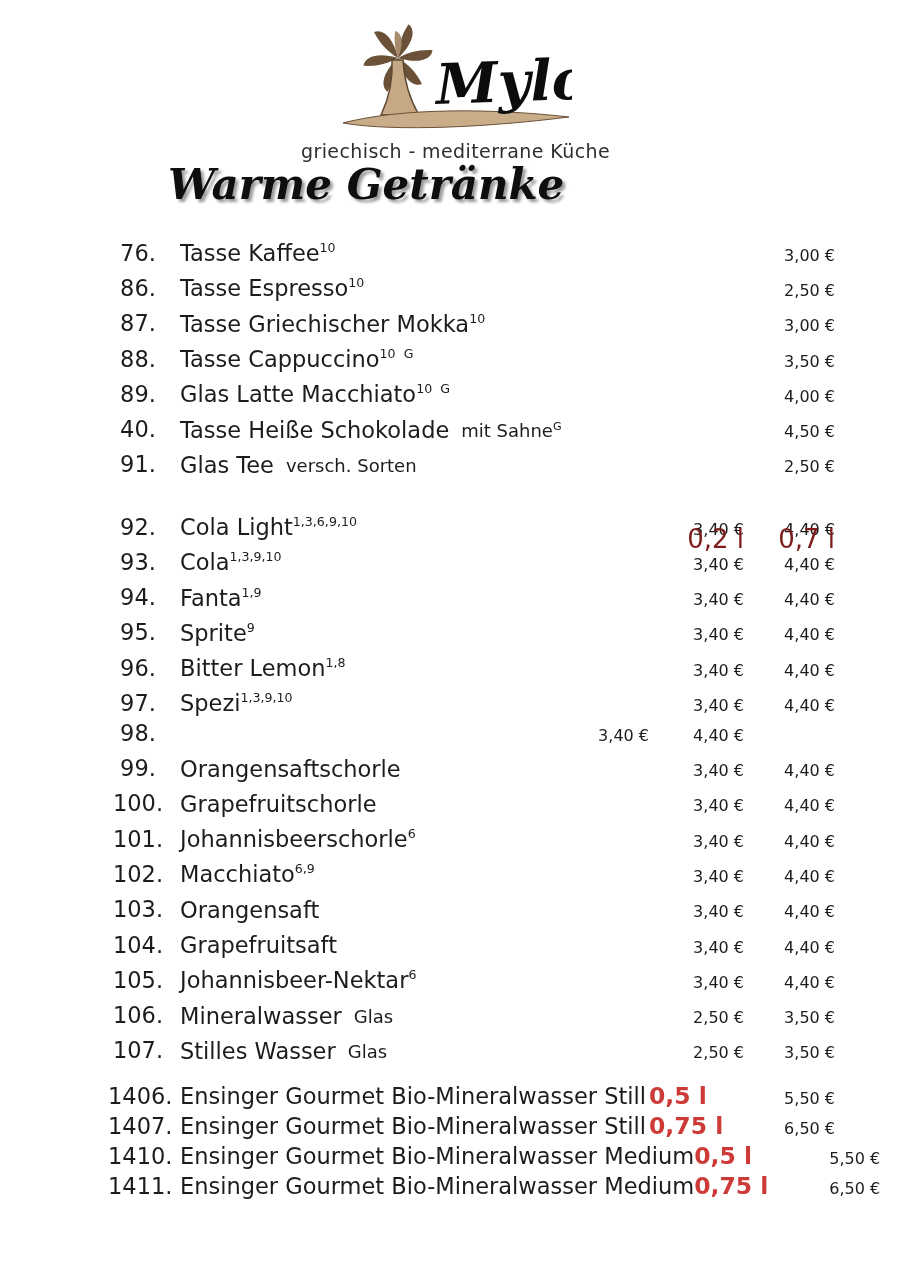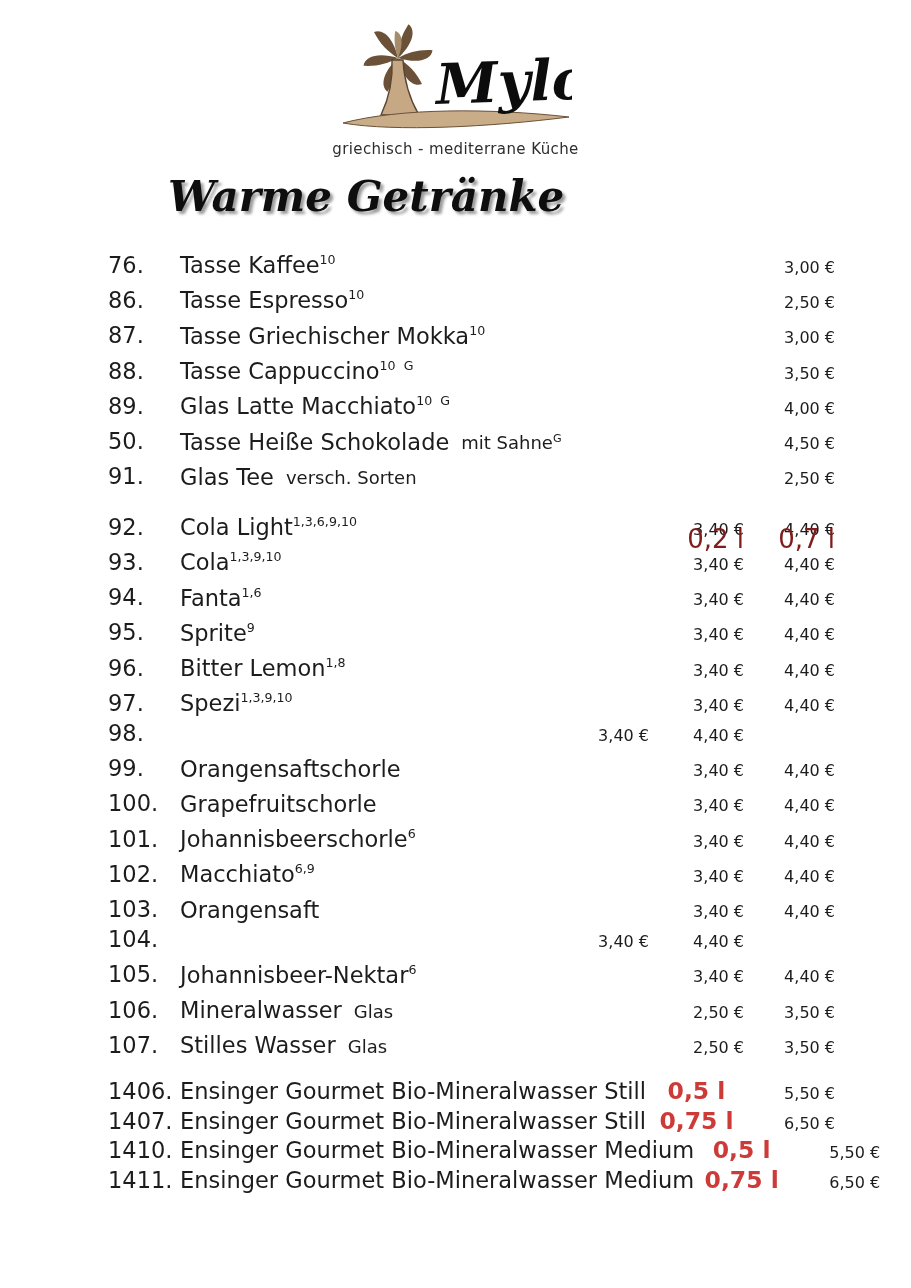--- a/index.html
+++ b/index.html
@@ -13,32 +13,32 @@
   }
   .page { position:absolute; inset:0; }
 
   
   .logo {
     position:absolute; top:20px; left:0; width:100%;
     text-align:center;
   }
   .logo-art { display:inline-block; }
   .tagline {
-    font-size:15px; color:#2e2e2e; letter-spacing:0.4px;
+    font-size:19px; color:#2e2e2e; letter-spacing:0.4px;
     margin-top:0px;
   }
 
   
   .script-heading {
     font-family:"DejaVu Serif", serif;
     font-style:italic; font-weight:bold;
     font-size:42px; line-height:1.1;
     color:#0e0e0e;
     text-shadow:3px 3px 3px #9b9b9b;
-    margin:16px;
+    margin:4px;
     white-space:nowrap;
   }
 
   
   .sec { position:absolute; left:108px; width:727px; }
   .sec-warm { top:158px; }
   .sec-soft { top:492px; }
   .sec h1 { margin-left:60px; }
 
   .rows { margin-top:26px; }
@@ -46,40 +46,40 @@
 
   .row {
     display:grid;
     align-items:baseline;
     line-height:27.8px;
     font-size:22.5px;
   }
   .row.single { grid-template-columns:60px 1fr 95px; }
   .row.double { grid-template-columns:60px 1fr 95px 91px; }
 
-  .num   { text-align:left; }
+  .num   { text-align:center; }
   .name  { padding-left:12px; white-space:nowrap; }
   .name sup { font-size:0.56em; white-space:pre; }
   .note  { font-size:0.8em; margin-left:12px; }
   .note sup { font-size:0.62em; }
   .price { text-align:right; font-size:16px; white-space:nowrap; }
 
   
   .col-headers {
     position:absolute; top:32px; right:0;
     display:grid; grid-template-columns:95px 91px;
   }
   .col-headers span {
     text-align:right; font-size:26px; color:#7f1d1d; white-space:nowrap;
   }
 
   
   .bottles { margin-top:18px; }
   .size {
-    text-align:center; font-size:23.5px; font-weight:bold;
+    text-align:left; font-size:23.5px; font-weight:bold;
     color:#cc3b38; white-space:nowrap;
   }
 </style>
 </head>
 <body>
 
 <div class="page">
 
   <header class="logo">
     <div class="logo-art">
@@ -147,21 +147,21 @@
           <span class="price">3,50 €</span>
         </div>
 
         <div class="row single">
           <span class="num">89.</span>
           <span class="name"><span>Glas Latte Macchiato</span><sup>10  G</sup><span class="note"><span></span><sup></sup></span></span>
           <span class="price">4,00 €</span>
         </div>
 
         <div class="row single">
-          <span class="num">50.</span>
+          <span class="num">40.</span>
           <span class="name"><span>Tasse Heiße Schokolade</span><sup></sup><span class="note"><span>mit Sahne</span><sup>G</sup></span></span>
           <span class="price">4,50 €</span>
         </div>
 
         <div class="row single">
           <span class="num">91.</span>
           <span class="name"><span>Glas Tee</span><sup></sup><span class="note"><span>versch. Sorten</span><sup></sup></span></span>
           <span class="price">2,50 €</span>
         </div>
       </div>
@@ -185,21 +185,21 @@
 
         <div class="row double">
           <span class="num">93.</span>
           <span class="name"><span>Cola</span><sup>1,3,9,10</sup><span class="note"></span></span>
           <span class="price">3,40 €</span>
           <span class="price">4,40 €</span>
         </div>
 
         <div class="row double">
           <span class="num">94.</span>
-          <span class="name"><span>Fanta</span><sup>1,6</sup><span class="note"></span></span>
+          <span class="name"><span>Fanta</span><sup>1,9</sup><span class="note"></span></span>
           <span class="price">3,40 €</span>
           <span class="price">4,40 €</span>
         </div>
 
         <div class="row double">
           <span class="num">95.</span>
           <span class="name"><span>Sprite</span><sup>9</sup><span class="note"></span></span>
           <span class="price">3,40 €</span>
           <span class="price">4,40 €</span>
         </div>
@@ -254,20 +254,21 @@
 
         <div class="row double">
           <span class="num">103.</span>
           <span class="name"><span>Orangensaft</span><sup></sup><span class="note"></span></span>
           <span class="price">3,40 €</span>
           <span class="price">4,40 €</span>
         </div>
 
         <div class="row double">
           <span class="num">104.</span>
+          <span class="name"><span>Grapefruitsaft</span><sup></sup><span class="note"></span></span>
           <span class="price">3,40 €</span>
           <span class="price">4,40 €</span>
         </div>
 
         <div class="row double">
           <span class="num">105.</span>
           <span class="name"><span>Johannisbeer-Nektar</span><sup>6</sup><span class="note"></span></span>
           <span class="price">3,40 €</span>
           <span class="price">4,40 €</span>
         </div>

